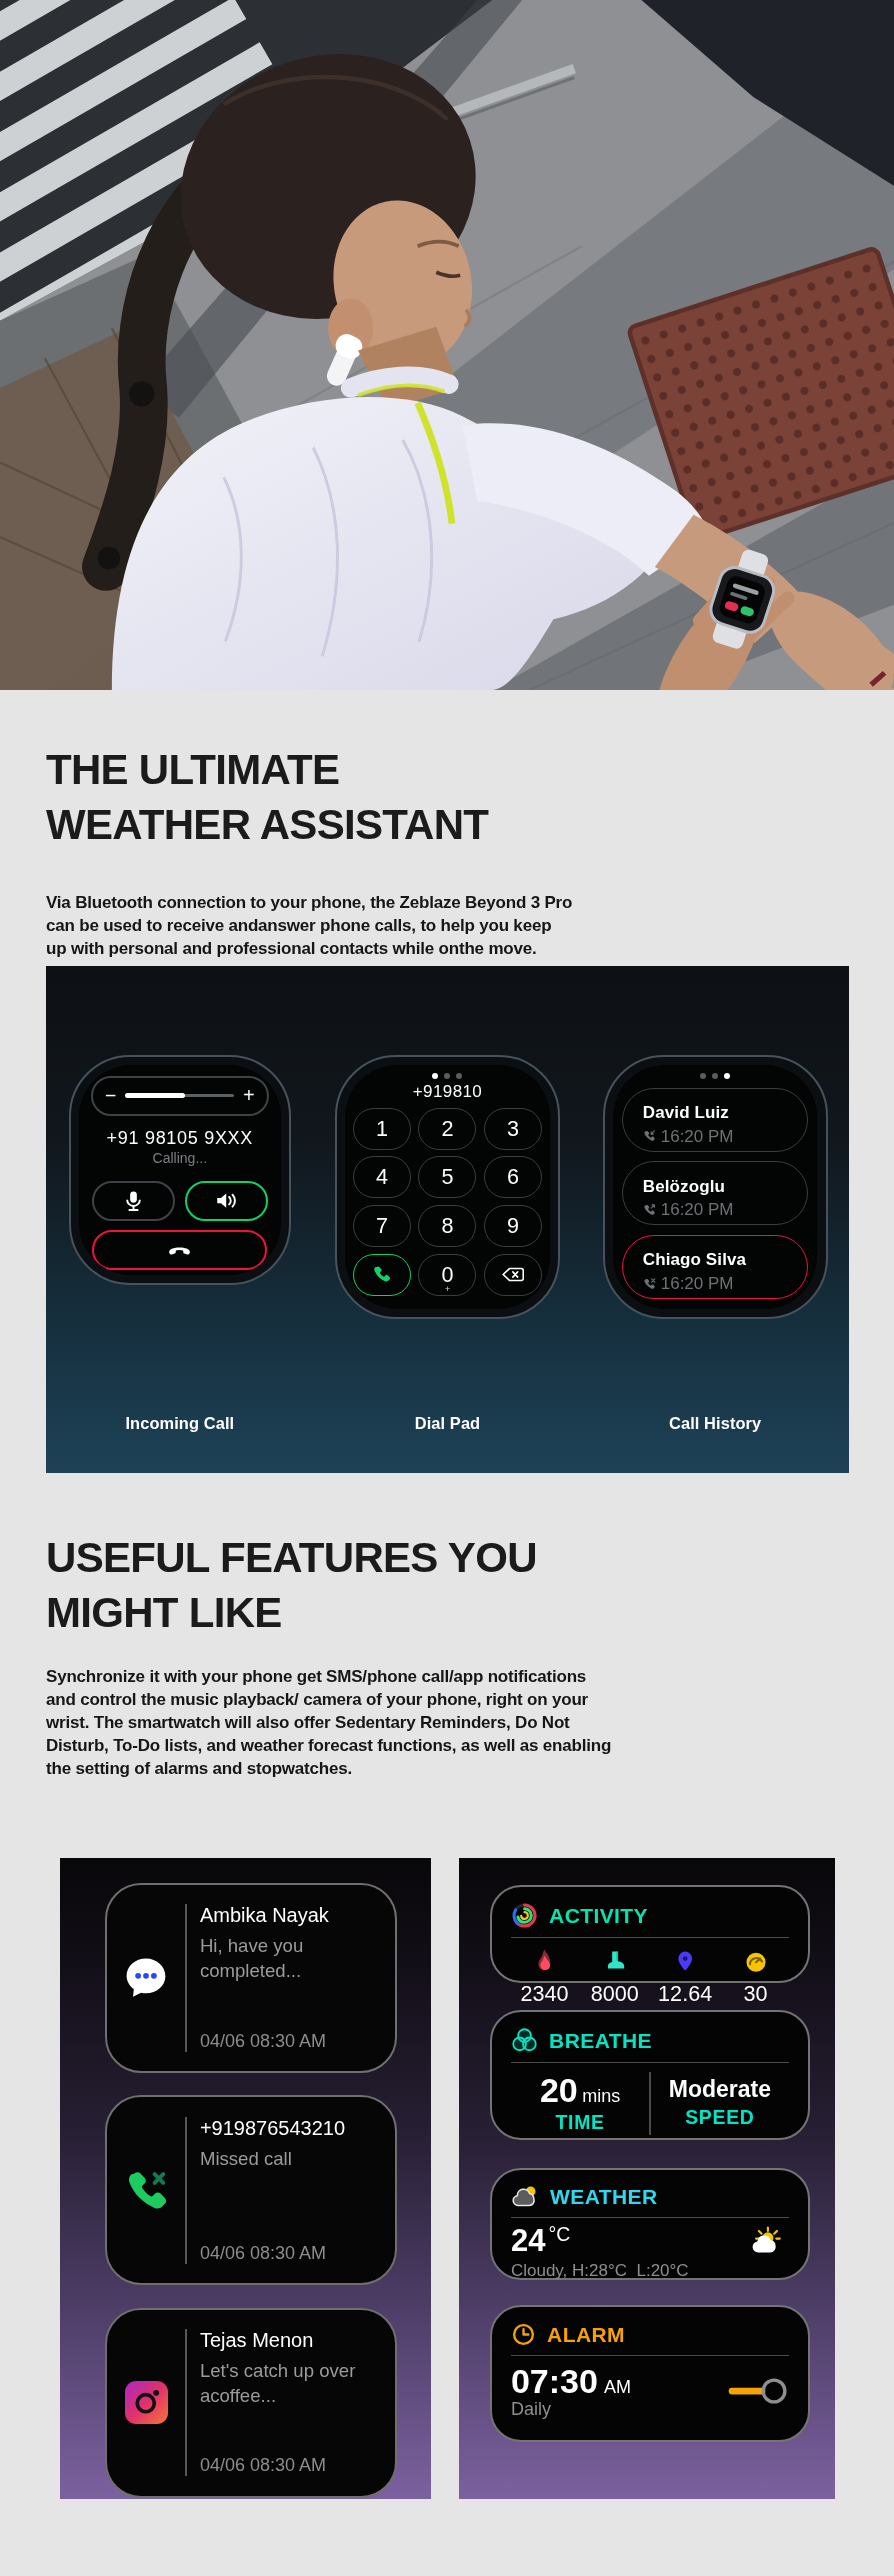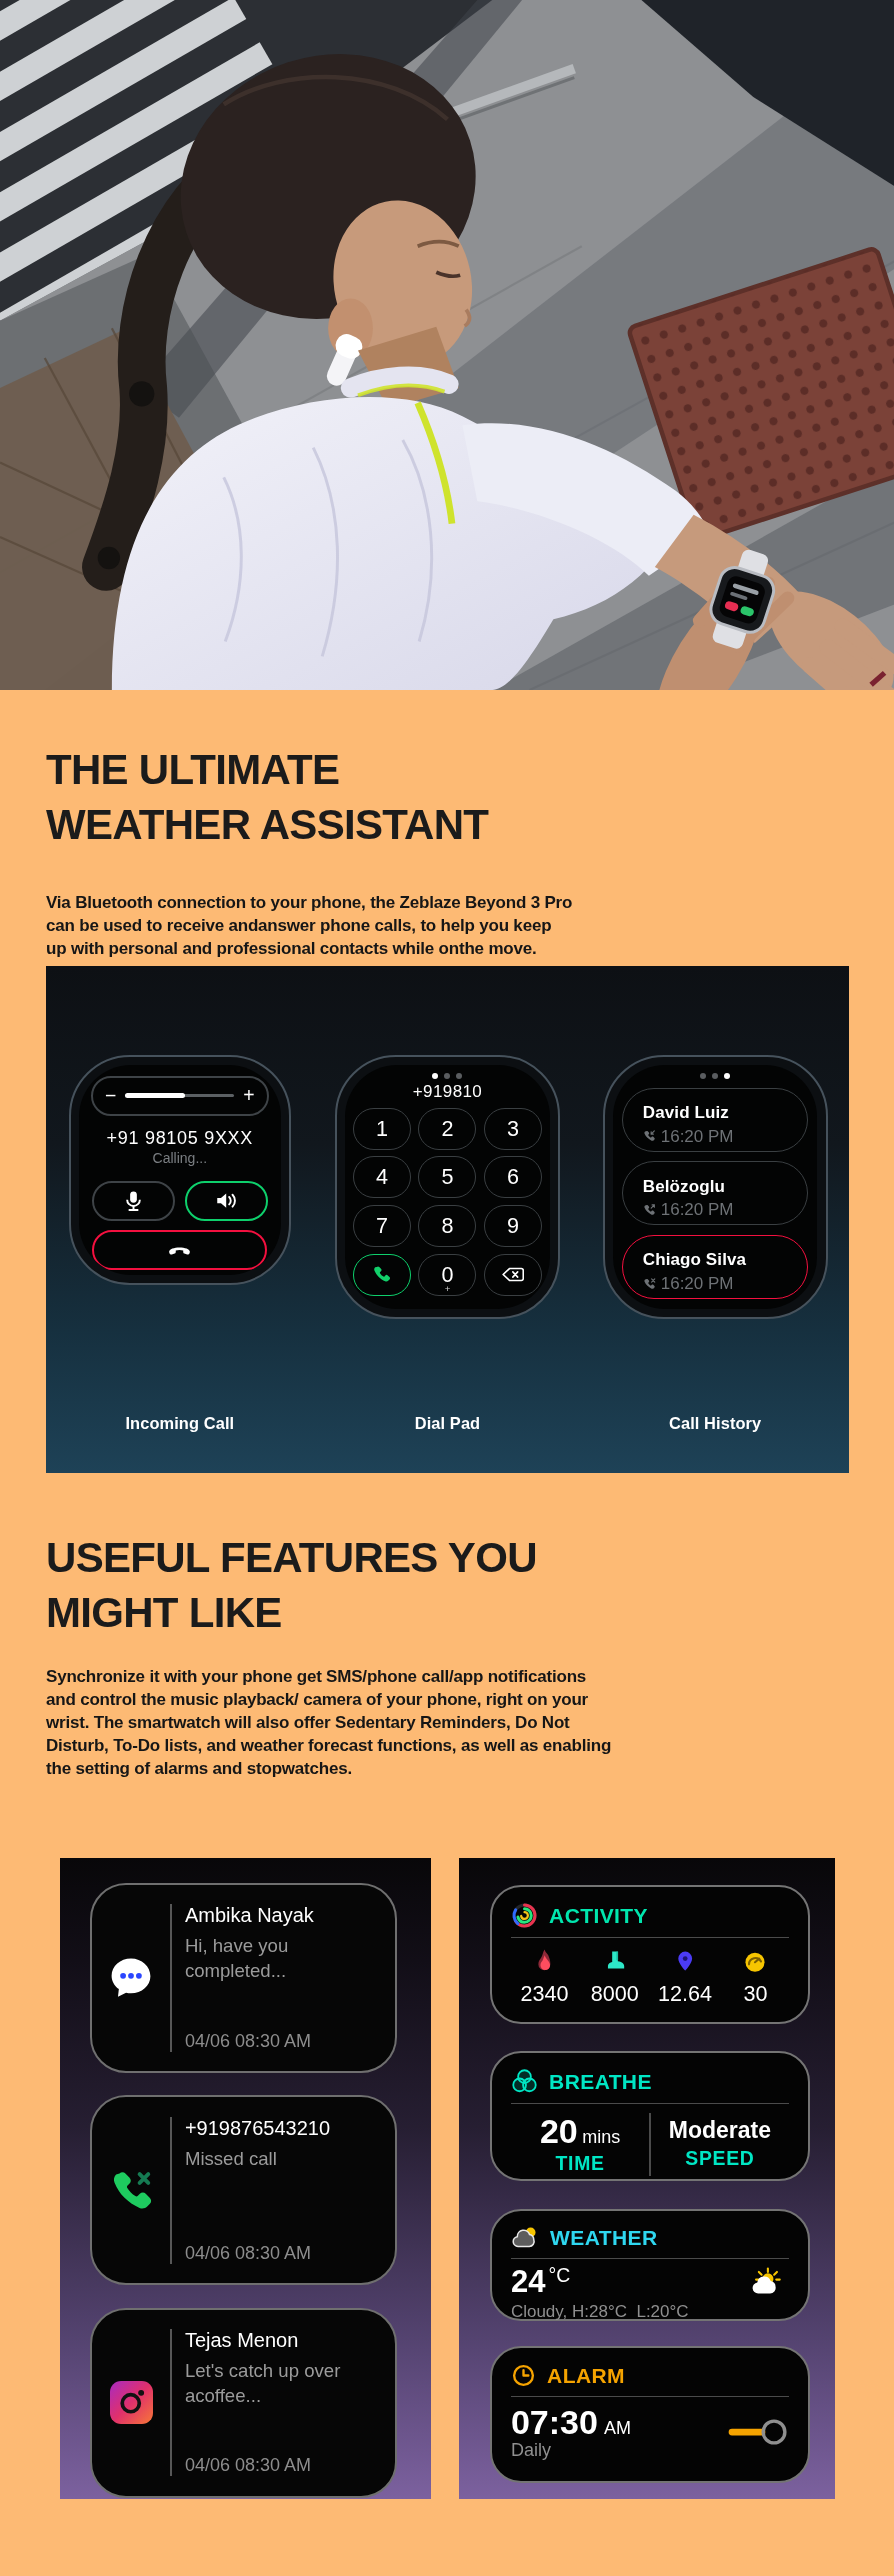--- a/index.html
+++ b/index.html
@@ -1,18 +1,18 @@
 <!DOCTYPE html>
 <html style="font-size:12px"><head>
 <meta charset="utf-8">
 <style>
   * { margin:0; padding:0; box-sizing:border-box; }
   html,body { background:#fff; }
   body { width:895px; font-family:"Liberation Sans", sans-serif; }
-  .page { width:895px; height:2576px; overflow:hidden; background:#fdba74; position:relative; }
+  .page { width:895px; height:2576px; overflow:hidden; background:#e5e5e5; position:relative; }
 
   
   .hero { width:895px; height:690px; overflow:hidden; }
   .hero svg { display:block; width:895px; height:690px; }
 
   
   .sec { padding-left:46px; padding-right:42px; }
   .sec1 { padding-top:52px; }
   .sec2 { padding-top:57px; }
   h2.headline { font-size:42px; line-height:55px; font-weight:700; letter-spacing:-0.7px; color:#1b1b1b; }
@@ -67,35 +67,35 @@
   .hist-rows { margin-top:9px; width:100%; display:flex; flex-direction:column; gap:9.7px; }
   .hist-row { width:100%; height:64px; border:1.9px solid #3a3f42; border-radius:32px;
     padding:10.4px 0 0 20px; text-align:left; display:block; }
   .hist-row.missed { border-color:#f3103f; }
   .hist-name { color:#fff; font-size:17px; font-weight:700; letter-spacing:0.1px; }
   .hist-time { margin-top:3.7px; display:flex; align-items:center; gap:5.2px; color:#6e7276; font-size:17px; }
 
   
   .bottom { margin:78px 60px 0 60px; display:flex; gap:28px; height:641px; }
   .panel { background:linear-gradient(180deg,#080709 0%,#120e17 16%,#261e32 42%,#544370 75%,#7c619f 100%); }
-  .notif-panel { width:371px; padding:25px 34px 0 30px; }
+  .notif-panel { width:371px; padding:25px 34px 0 45px; }
   .widget-panel { width:377px; padding:27px 24.6px 0 31px; }
 
   .ncard { width:100%; height:190px; background:#060606; border:2.2px solid #6f6f6f; border-radius:36px;
     margin-bottom:22.4px; display:flex; align-items:stretch; padding:19.4px 15px 19.4px 0; }
   .nicon { width:78px; display:flex; align-items:center; justify-content:center; flex:0 0 78px; }
   .ndiv { width:1.5px; background:#575757; }
   .nbody { flex:1; padding-left:13.4px; display:flex; flex-direction:column; text-align:left; }
   .ntitle { color:#fff; font-size:20px; }
   .nmsg { margin-top:6px; color:#9b9b9b; font-size:18.6px; line-height:25px; max-width:181px; }
   .ntime { margin-top:auto; color:#8d8d8d; font-size:18px; }
 
   .wcard { width:100%; background:#040404; border:2.2px solid #747474; border-radius:31px; padding:15px 19.4px 13.4px 19.4px;
     display:block; text-align:left; }
-  .wc-activity { height:139px; margin-bottom:27px; }
+  .wc-activity { height:98px; margin-bottom:27px; }
   .wc-breathe { height:130px; margin-bottom:28px; }
   .wc-weather { height:112px; margin-bottom:25px; }
   .wc-alarm   { height:137px; }
   .whead { display:flex; align-items:center; gap:11.2px; }
   .wtitle { font-size:21px; font-weight:700; letter-spacing:0.4px; }
   .t-activity { color:#00e6ae; } .t-breathe { color:#00e6c4; } .t-weather { color:#2fd7f0; } .t-alarm { color:#f5a300; }
   .wdiv { margin-top:8.2px; border-top:1.5px solid #4b4b4b; }
 
   .metrics { margin-top:11.2px; display:flex; justify-content:space-between; padding:0 4.5px; }
   .metric { display:flex; flex-direction:column; align-items:center; width:58px; }

